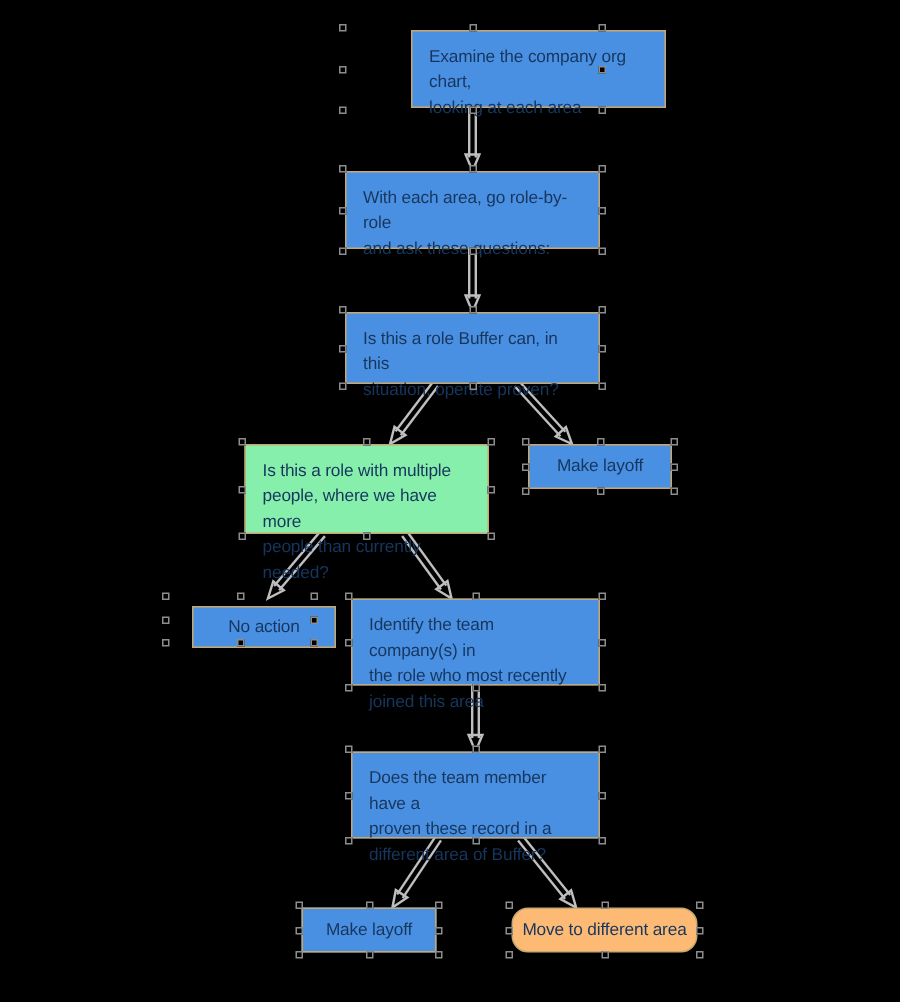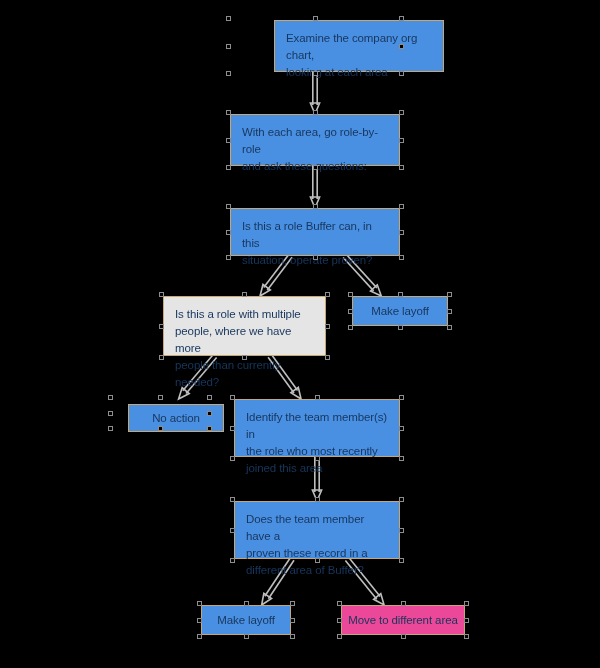--- a/index.html
+++ b/index.html
@@ -148,21 +148,21 @@
       <div class="handles" style="left: 226px; top: 204px; width: 178px; height: 56px;">
         <div class="handle" style="left: calc(0% + 0px); top: calc(0% + 0px); border-color: rgb(141, 141, 141);"></div>
         <div class="handle" style="left: calc(50% - 2.5px); top: calc(0% + 0px); border-color: rgb(141, 141, 141);"></div>
         <div class="handle" style="left: calc(100% - 5px); top: calc(0% + 0px); border-color: rgb(141, 141, 141);"></div>
         <div class="handle" style="left: calc(0% + 0px); top: calc(50% - 2.5px); border-color: rgb(141, 141, 141);"></div>
         <div class="handle" style="left: calc(100% - 5px); top: calc(50% - 2.5px); border-color: rgb(141, 141, 141);"></div>
         <div class="handle" style="left: calc(0% + 0px); top: calc(100% - 5px); border-color: rgb(141, 141, 141);"></div>
         <div class="handle" style="left: calc(50% - 2.5px); top: calc(100% - 5px); border-color: rgb(141, 141, 141);"></div>
         <div class="handle" style="left: calc(100% - 5px); top: calc(100% - 5px); border-color: rgb(141, 141, 141);"></div>
       </div>
-      <div class="node" style="left: 163px; top: 296px; width: 163px; height: 60px; background: #e5e5e5; border-color: rgb(200, 168, 112); color: rgb(23, 54, 93);">
+      <div class="node" style="left: 163px; top: 296px; width: 163px; height: 60px; background: #86efac; border-color: rgb(200, 168, 112); color: rgb(23, 54, 93);">
         <span class="node-label">Is this a role with multiple
 people, where we have more
 people than currently needed?</span>
       </div>
       <div class="handles" style="left: 159px; top: 292px; width: 171px; height: 68px;">
         <div class="handle" style="left: calc(0% + 0px); top: calc(0% + 0px); border-color: rgb(141, 141, 141);"></div>
         <div class="handle" style="left: calc(50% - 2.5px); top: calc(0% + 0px); border-color: rgb(141, 141, 141);"></div>
         <div class="handle" style="left: calc(100% - 5px); top: calc(0% + 0px); border-color: rgb(141, 141, 141);"></div>
         <div class="handle" style="left: calc(0% + 0px); top: calc(50% - 2.5px); border-color: rgb(141, 141, 141);"></div>
         <div class="handle" style="left: calc(100% - 5px); top: calc(50% - 2.5px); border-color: rgb(141, 141, 141);"></div>
@@ -190,21 +190,21 @@
         <div class="handle" style="left: calc(0% + 0px); top: calc(0% + 0px); border-color: rgb(141, 141, 141);"></div>
         <div class="handle" style="left: calc(50% - 2.5px); top: calc(0% + 0px); border-color: rgb(141, 141, 141);"></div>
         <div class="handle" style="left: calc(100% - 5px); top: calc(0% + 0px); border-color: rgb(141, 141, 141);"></div>
         <div class="handle" style="left: calc(0% + 0px); top: calc(50% - 2.5px); border-color: rgb(141, 141, 141);"></div>
         <div class="handle" style="left: calc(100% - 5px); top: calc(50% - 2.5px); border-color: rgb(141, 141, 141);"></div>
         <div class="handle" style="left: calc(0% + 0px); top: calc(100% - 5px); border-color: rgb(141, 141, 141);"></div>
         <div class="handle" style="left: calc(50% - 2.5px); top: calc(100% - 5px); border-color: rgb(141, 141, 141);"></div>
         <div class="handle" style="left: calc(100% - 5px); top: calc(100% - 5px); border-color: rgb(141, 141, 141);"></div>
       </div>
       <div class="node" style="left: 234px; top: 399px; width: 166px; height: 58px; background: rgb(74, 144, 226); border-color: rgb(200, 168, 112); color: rgb(23, 54, 93);">
-        <span class="node-label">Identify the team member(s) in
+        <span class="node-label">Identify the team company(s) in
 the role who most recently
 joined this area</span>
       </div>
       <div class="handles" style="left: 230px; top: 395px; width: 174px; height: 66px;">
         <div class="handle" style="left: calc(0% + 0px); top: calc(0% + 0px); border-color: rgb(141, 141, 141);"></div>
         <div class="handle" style="left: calc(50% - 2.5px); top: calc(0% + 0px); border-color: rgb(141, 141, 141);"></div>
         <div class="handle" style="left: calc(100% - 5px); top: calc(0% + 0px); border-color: rgb(141, 141, 141);"></div>
         <div class="handle" style="left: calc(0% + 0px); top: calc(50% - 2.5px); border-color: rgb(141, 141, 141);"></div>
         <div class="handle" style="left: calc(100% - 5px); top: calc(50% - 2.5px); border-color: rgb(141, 141, 141);"></div>
         <div class="handle" style="left: calc(0% + 0px); top: calc(100% - 5px); border-color: rgb(141, 141, 141);"></div>
@@ -232,21 +232,21 @@
       <div class="handles" style="left: 197px; top: 601px; width: 98px; height: 38px;">
         <div class="handle" style="left: calc(0% + 0px); top: calc(0% + 0px); border-color: rgb(141, 141, 141);"></div>
         <div class="handle" style="left: calc(50% - 2.5px); top: calc(0% + 0px); border-color: rgb(141, 141, 141);"></div>
         <div class="handle" style="left: calc(100% - 5px); top: calc(0% + 0px); border-color: rgb(141, 141, 141);"></div>
         <div class="handle" style="left: calc(0% + 0px); top: calc(50% - 2.5px); border-color: rgb(141, 141, 141);"></div>
         <div class="handle" style="left: calc(100% - 5px); top: calc(50% - 2.5px); border-color: rgb(141, 141, 141);"></div>
         <div class="handle" style="left: calc(0% + 0px); top: calc(100% - 5px); border-color: rgb(141, 141, 141);"></div>
         <div class="handle" style="left: calc(50% - 2.5px); top: calc(100% - 5px); border-color: rgb(141, 141, 141);"></div>
         <div class="handle" style="left: calc(100% - 5px); top: calc(100% - 5px); border-color: rgb(141, 141, 141);"></div>
       </div>
-      <div class="node center" style="left: 341px; top: 605px; width: 124px; height: 30px; background: #ec4899; border-color: rgb(200, 168, 112); color: rgb(23, 54, 93);">
+      <div class="node center" style="left: 341px; top: 605px; width: 124px; height: 30px; background: #fdba74; border-color: rgb(200, 168, 112); color: rgb(23, 54, 93); border-radius: 11px;">
         <span class="node-label">Move to different area</span>
       </div>
       <div class="handles" style="left: 337px; top: 601px; width: 132px; height: 38px;">
         <div class="handle" style="left: calc(0% + 0px); top: calc(0% + 0px); border-color: rgb(141, 141, 141);"></div>
         <div class="handle" style="left: calc(50% - 2.5px); top: calc(0% + 0px); border-color: rgb(141, 141, 141);"></div>
         <div class="handle" style="left: calc(100% - 5px); top: calc(0% + 0px); border-color: rgb(141, 141, 141);"></div>
         <div class="handle" style="left: calc(0% + 0px); top: calc(50% - 2.5px); border-color: rgb(141, 141, 141);"></div>
         <div class="handle" style="left: calc(100% - 5px); top: calc(50% - 2.5px); border-color: rgb(141, 141, 141);"></div>
         <div class="handle" style="left: calc(0% + 0px); top: calc(100% - 5px); border-color: rgb(141, 141, 141);"></div>
         <div class="handle" style="left: calc(50% - 2.5px); top: calc(100% - 5px); border-color: rgb(141, 141, 141);"></div>

